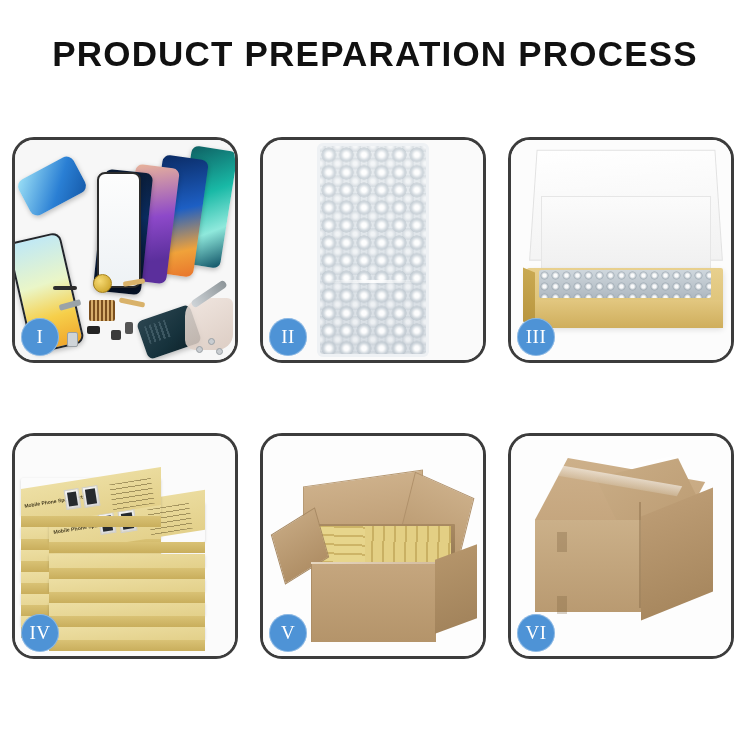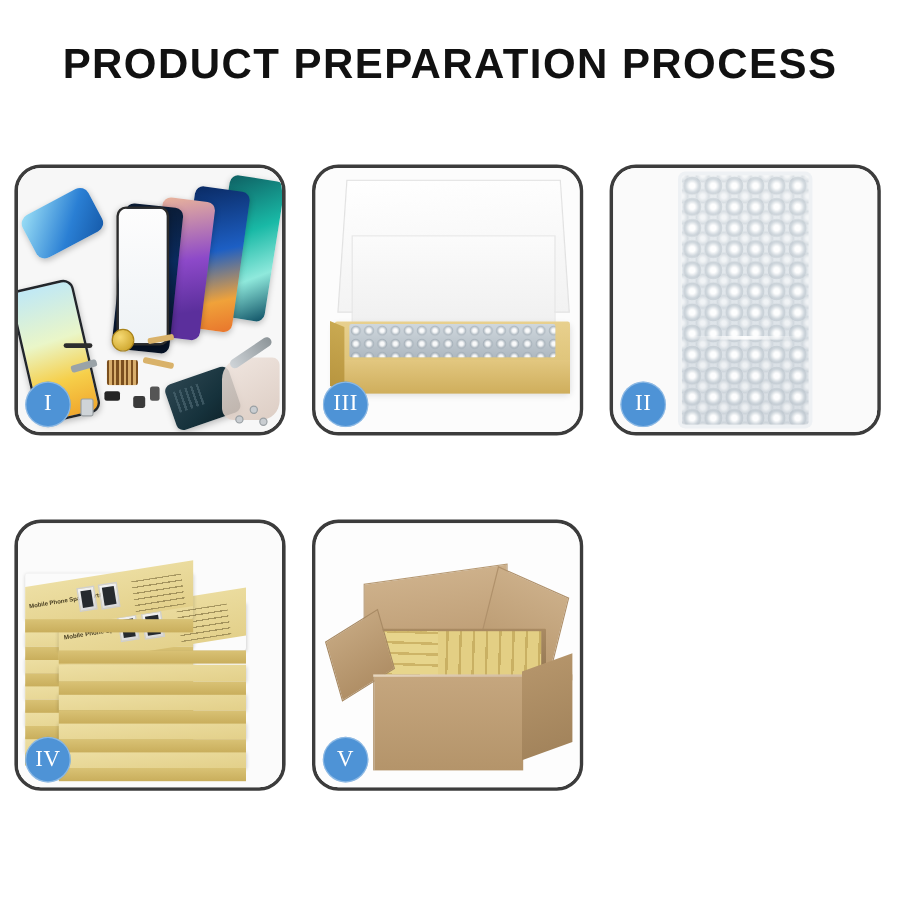--- a/index.html
+++ b/index.html
@@ -213,37 +213,37 @@
         <div class="hand"></div>
         <div class="tool"></div>
         <div class="screw" style="right:20px;top:198px;"></div>
         <div class="screw" style="right:32px;top:206px;"></div>
         <div class="screw" style="right:12px;top:208px;"></div>
       </div>
       <div class="badge">I</div>
     </div>
 
     <div class="panel">
+      <div class="panel-inner p2">
+        <div class="bubble-sheet"></div>
+        <div class="sheet-crease"></div>
+      </div>
+      <div class="badge">II</div>
+    </div>
+
+    <div class="panel">
       <div class="panel-inner p3">
         <div class="lid-back"></div>
         <div class="lid-inner"></div>
         <div class="box3-body"></div>
         <div class="box3-bubbles"></div>
         <div class="box3-front"></div>
         <div class="box3-left"></div>
       </div>
       <div class="badge">III</div>
-    </div>
-
-    <div class="panel">
-      <div class="panel-inner p2">
-        <div class="bubble-sheet"></div>
-        <div class="sheet-crease"></div>
-      </div>
-      <div class="badge">II</div>
     </div>
 
     <div class="panel">
       <div class="panel-inner p4">
         <div class="stackwrap">
 
           <div class="ybox" style="left:6px;top:178px;width:140px;height:13px;">
               <div class="top"></div>
               <div class="side"></div>
             </div>
@@ -311,15 +311,29 @@
         <div class="c5-goods"></div>
         <div class="c5-goods2"></div>
         <div class="c5-flap-left"></div>
         <div class="c5-rim"></div>
         <div class="c5-front"></div>
         <div class="c5-right"></div>
       </div>
       <div class="badge">V</div>
     </div>
 
+    <div class="panel">
+      <div class="panel-inner p6">
+        <div class="c6-tape2"></div>
+        <div class="c6-top"></div>
+        <div class="c6-topb"></div>
+        <div class="c6-tape"></div>
+        <div class="c6-front"></div>
+        <div class="c6-right"></div>
+        <div class="c6-edge"></div>
+        <div class="c6-seam"></div>
+        <div class="c6-seam2"></div>
+      </div>
+      <div class="badge">VI</div>
+    </div>
 
   </div>
 </div>
 
 </body></html>

